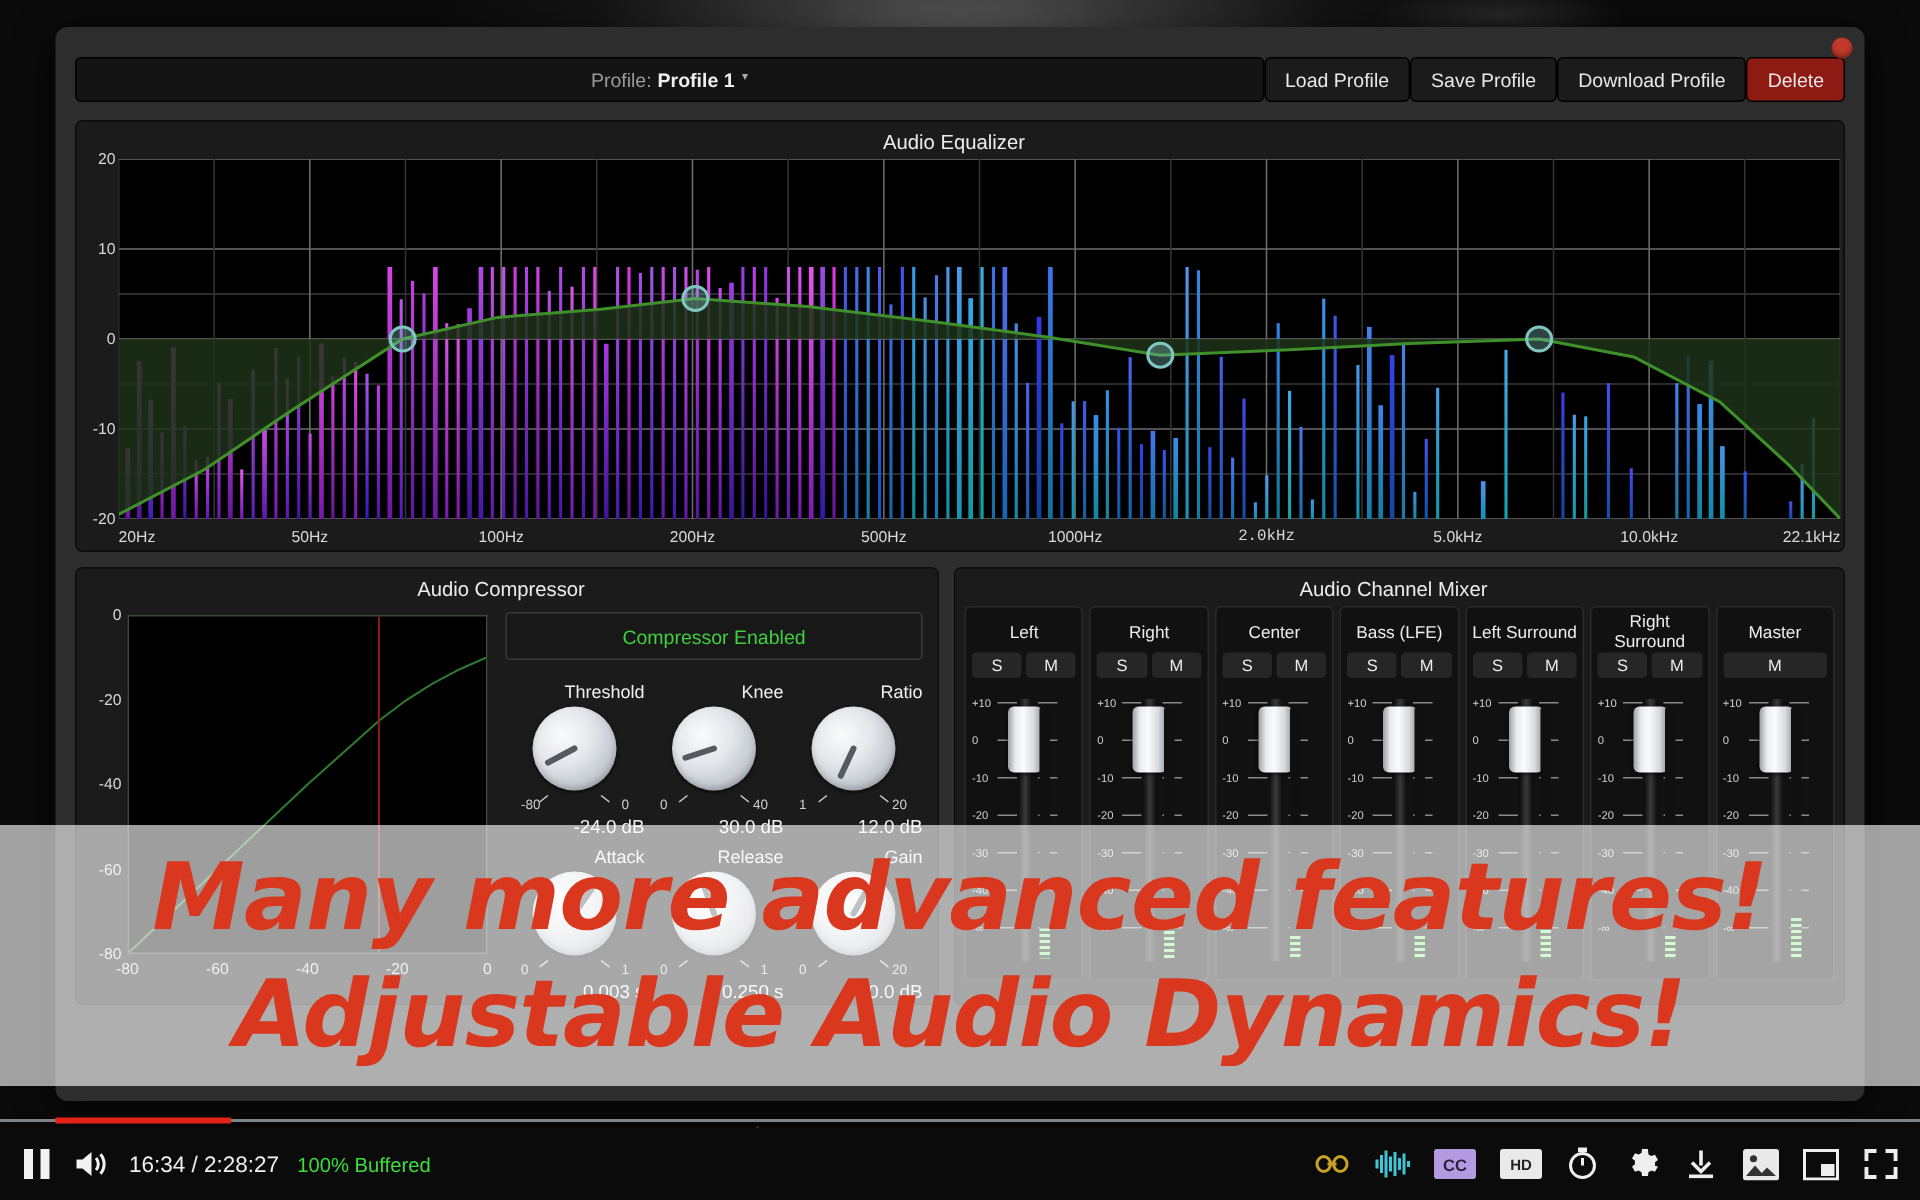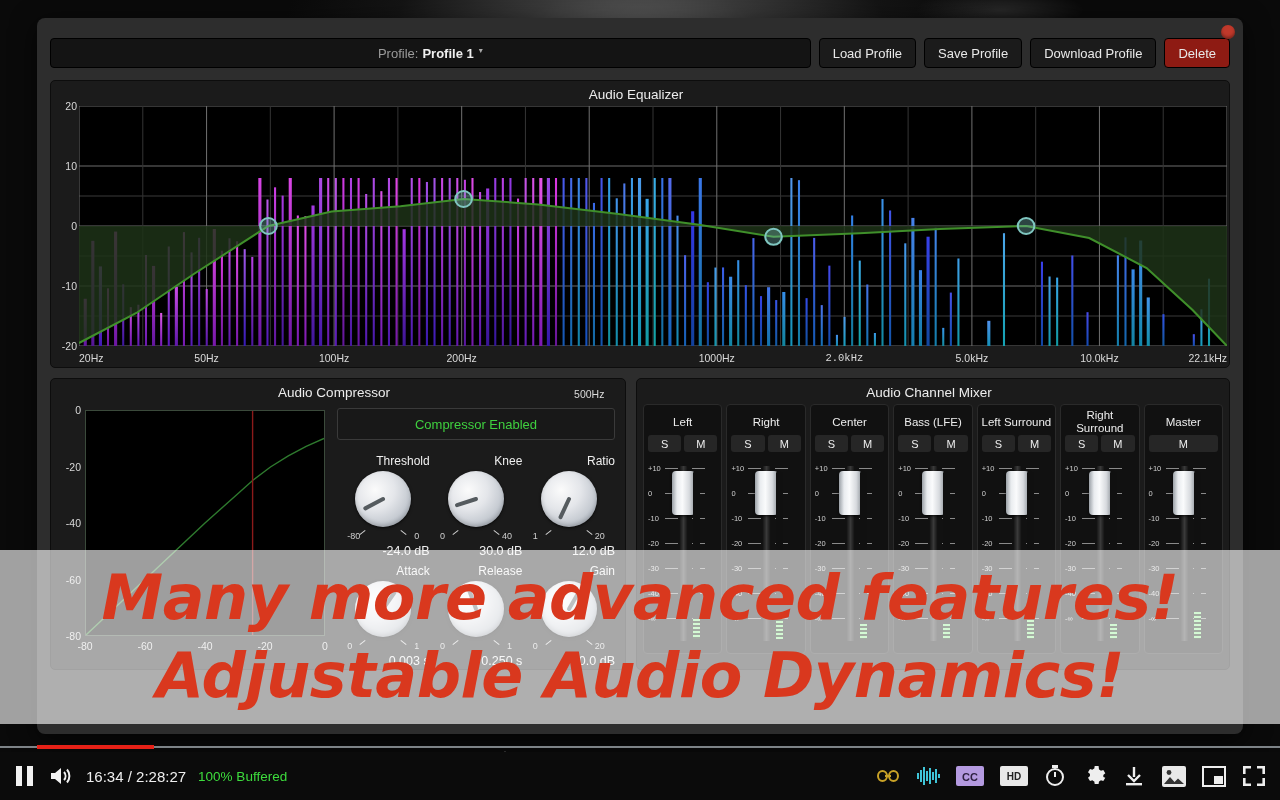--- a/index.html
+++ b/index.html
@@ -46,21 +46,21 @@
   }
   .close-dot {
     position: absolute; right: 8px; top: 7px;
     width: 14px; height: 14px; border-radius: 50%;
     background: #c0392b;
     box-shadow: inset 0 -2px 3px rgba(0,0,0,.35);
   }
 
   
   .profile-row {
-    display: flex; align-items: center; gap: 8px;
+    display: flex; align-items: center; 
     margin-top: 8px; height: 38px;
   }
   .profile-select {
     flex: 1 1 auto; height: 30px;
     background: #141414; border: 1px solid #000; border-radius: 4px;
     display: flex; align-items: center; justify-content: center;
     color: #9b9b9b; font-size: 13px;
   }
   .profile-select b { color: #efefef; font-weight: bold; margin-left: 4px; }
   .caret { color:#aaa; font-size: 8px; margin-left:5px; transform: translateY(-3px); }
@@ -948,21 +948,21 @@
               <circle cx="369.84000000000003" cy="93" r="8" fill="rgba(127,198,192,0.35)" stroke="#7fc6c0" stroke-width="2"></circle>
               <circle cx="667.92" cy="130.8" r="8" fill="rgba(127,198,192,0.35)" stroke="#7fc6c0" stroke-width="2"></circle>
               <circle cx="910.8" cy="120" r="8" fill="rgba(127,198,192,0.35)" stroke="#7fc6c0" stroke-width="2"></circle>
             </svg>
         </div>
         <div class="eq-axis-x" id="eqAxisX">
             <span class="first" style="left: 0%;">20Hz</span>
             <span style="left: 11.1111%;">50Hz</span>
             <span style="left: 22.2222%;">100Hz</span>
             <span style="left: 33.3333%;">200Hz</span>
-            <span style="left: 44.4444%; margin-top: 36px;">500Hz</span>
+            <span style="left: 44.4444%;">500Hz</span>
             <span style="left: 55.5556%;">1000Hz</span>
             <span style="left: 66.6667%; font-family: Liberation Mono, monospace;">2.0kHz</span>
             <span style="left: 77.7778%;">5.0kHz</span>
             <span style="left: 88.8889%;">10.0kHz</span>
             <span class="last" style="left: 100%;">22.1kHz</span>
           </div>
       </div>
     </div>
 
     <div class="lower-row">

